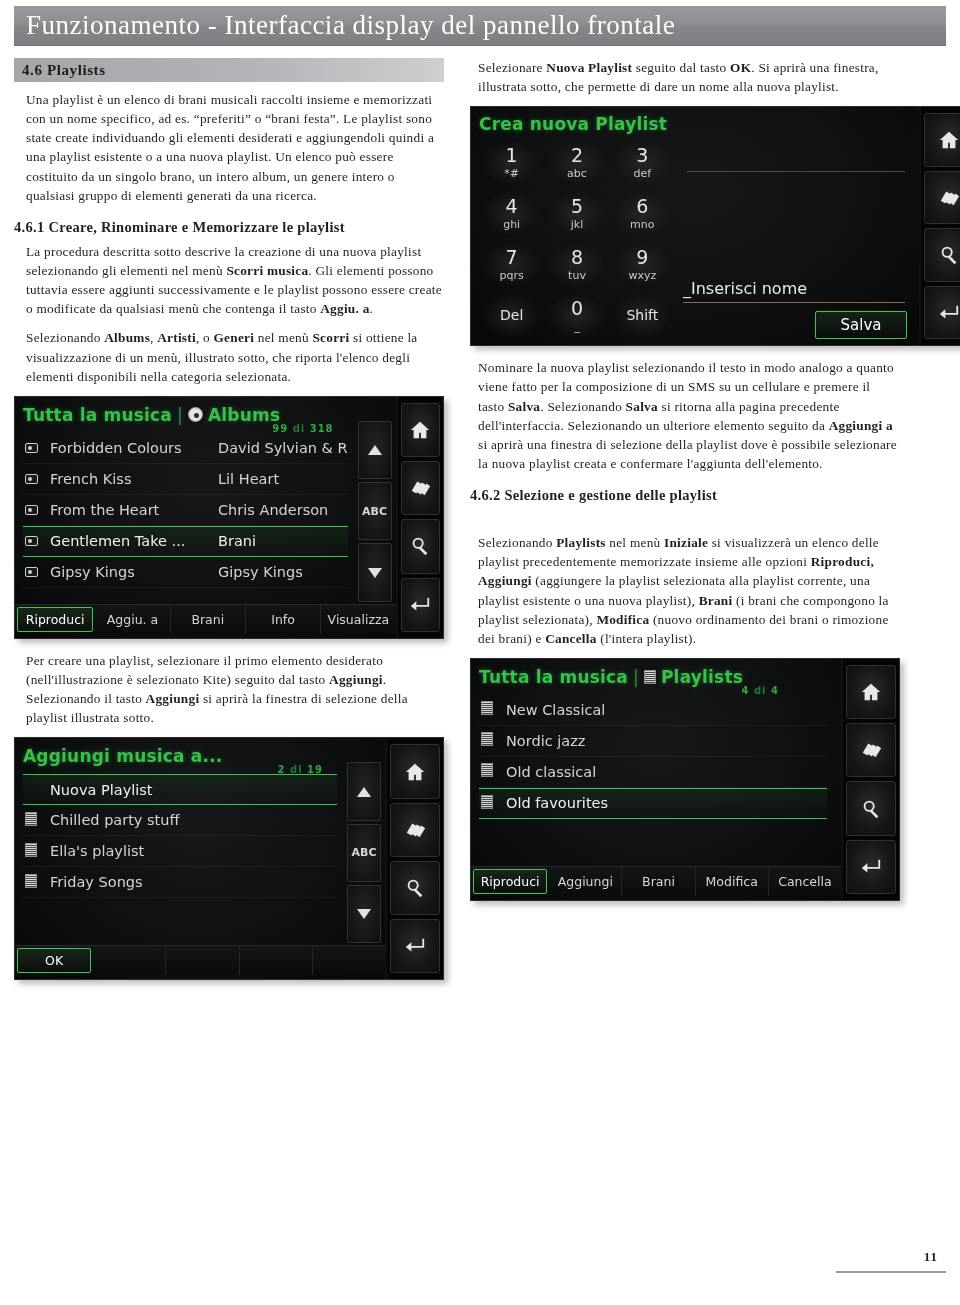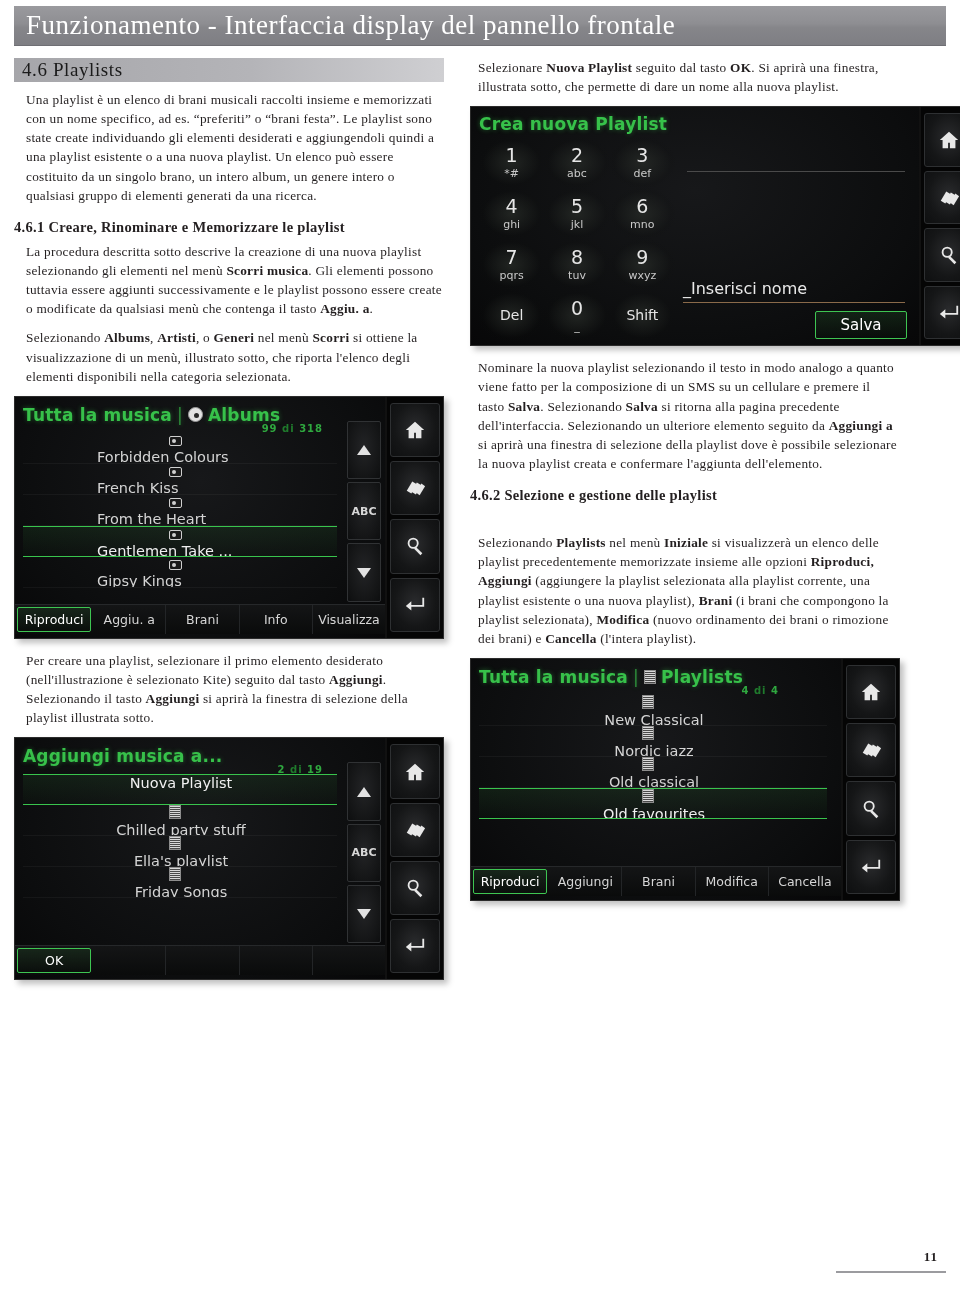--- a/index.html
+++ b/index.html
@@ -30,21 +30,21 @@
   .col { position:absolute; width:430px; }
   .col-left  { left:14px;  top:58px; }
   .col-right { left:470px; top:58px; }
 
   
   .sec-bar {
     height:24px; background:linear-gradient(to right,#a6a6aa 0%, #b4b4b8 55%, #cfcfd2 100%);
     display:flex; align-items:center; padding-left:8px;
     margin-bottom:8px;
   }
-  .sec-bar .sec-title { font-size:19px; font-weight:normal; color:#1b1b1b; letter-spacing:0.6px; }
+  .sec-bar .sec-title { font-size:15px; font-weight:bold; color:#1b1b1b; letter-spacing:0.6px; }
 
   h3.sub { font-size:14.5px; font-weight:bold; margin:14px 0 6px 0; letter-spacing:0.3px; }
 
   p.body {
     font-size:13.3px; line-height:1.44; margin:0 0 10px 0;
     text-align:left; letter-spacing:0.25px;
     padding-left:12px;
   }
   p.body b { font-weight:bold; }
 
@@ -95,21 +95,20 @@
     font-size:10px; font-weight:bold; letter-spacing:1px;
   }
   .counter .dim { color:#1f7a2c; }
 
   .rows { margin-top:6px; position:relative; }
   .row {
     height:31px; display:flex; align-items:center;
     color:#d4d4d4; font-family:"DejaVu Sans", sans-serif; font-size:14.5px;
     border-bottom:1px solid rgba(255,255,255,0.045);
     padding-left:2px;
-    flex-direction:column;
   }
   .row .c1 { width:168px; white-space:nowrap; overflow:hidden; }
   .row .c2 { flex:1; white-space:nowrap; overflow:hidden; }
   .row.sel {
     border-top:1px solid #39c44d; border-bottom:1px solid #39c44d;
     background:linear-gradient(to bottom, rgba(30,70,35,0.30), rgba(12,30,15,0.18));
     color:#f0f0f0;
   }
   .row-ico { width:20px; display:inline-block; margin-right:5px; flex:none; }
   .glyph-cd {

